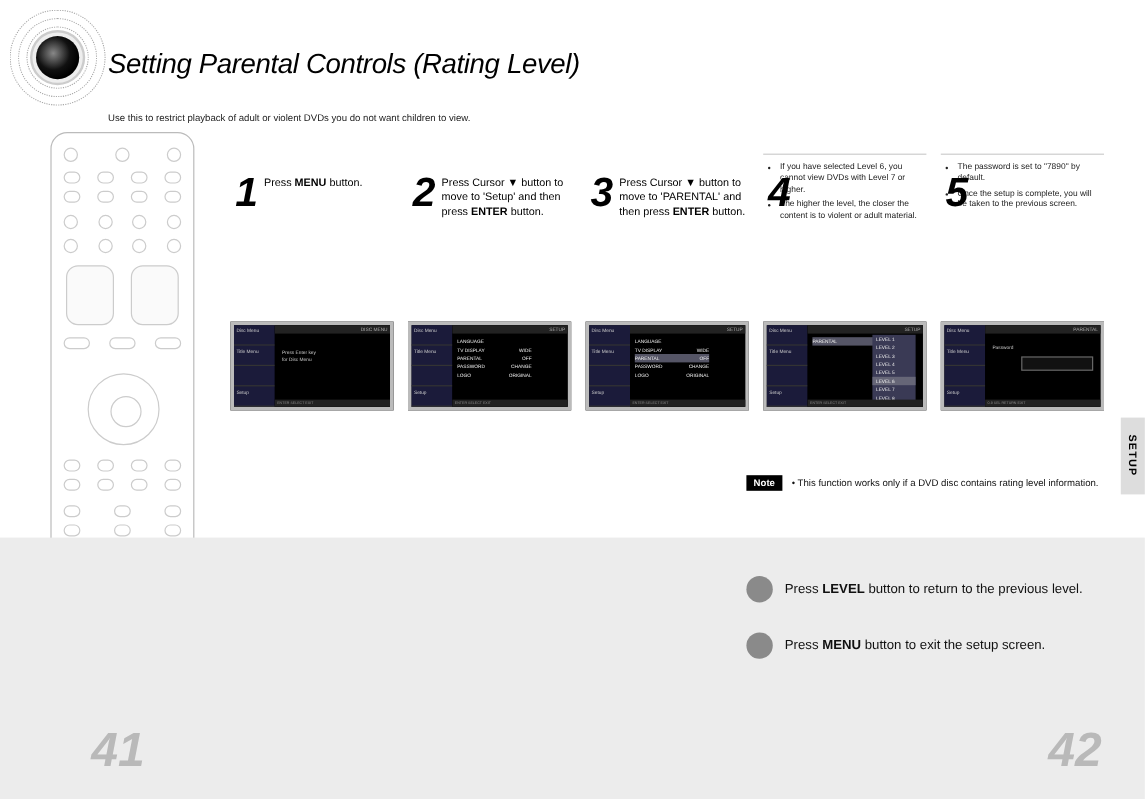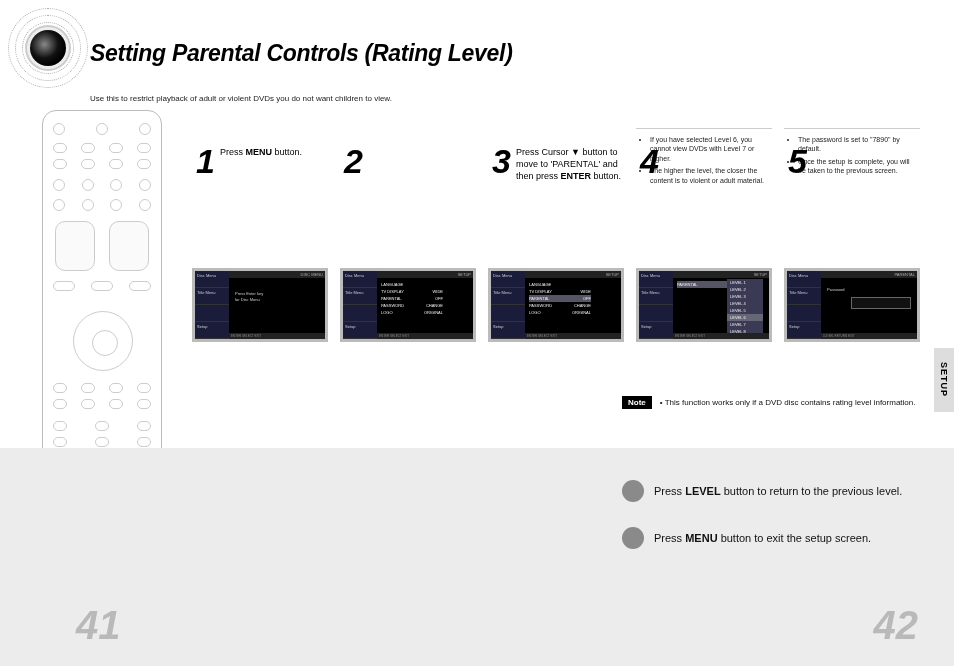--- a/index.html
+++ b/index.html
@@ -6,21 +6,21 @@
   body { font-family: Arial, Helvetica, sans-serif; background: #fff; width: 954px; height: 666px; position: relative; overflow: hidden; }
 
   
   .corner-swirl { position: absolute; top: 8px; left: 8px; width: 80px; height: 80px; }
   .corner-swirl .ring { position: absolute; border-radius: 50%; border: 1px dotted #aaa; }
   .corner-swirl .ring.r1 { width: 80px; height: 80px; top: 0; left: 0; }
   .corner-swirl .ring.r2 { width: 66px; height: 66px; top: 7px; left: 7px; }
   .corner-swirl .ring.r3 { width: 52px; height: 52px; top: 14px; left: 14px; }
   .corner-swirl .cone { position: absolute; top: 22px; left: 22px; width: 36px; height: 36px; border-radius: 50%; background: radial-gradient(circle at 40% 40%, #888 0%, #111 45%, #000 70%); box-shadow: 0 0 0 3px #eee, 0 0 0 5px #ccc; }
 
-  .title { position: absolute; top: 40px; left: 90px; font-size: 23px; font-weight: bold; font-style: italic; letter-spacing: -0.3px; }
+  .title { position: absolute; top: 40px; left: 90px; font-size: 23px; font-weight: normal; font-style: italic; letter-spacing: -0.3px; }
   .subtitle { position: absolute; top: 94px; left: 90px; font-size: 8px; color: #222; }
 
   
   .remote { position: absolute; top: 110px; left: 42px; width: 120px; height: 420px; border: 1px solid #bbb; border-radius: 14px; background: #fff; }
   .remote .pad { position: absolute; border: 1px solid #ccc; border-radius: 4px; background: #fafafa; }
   .remote .btnrow { position: absolute; left: 10px; right: 10px; display: flex; justify-content: space-between; }
   .remote .rb { width: 14px; height: 10px; border: 1px solid #ccc; border-radius: 5px; }
   .remote .rc { width: 12px; height: 12px; border: 1px solid #ccc; border-radius: 50%; }
   .remote .wheel { position: absolute; top: 200px; left: 30px; width: 60px; height: 60px; border: 1px solid #ccc; border-radius: 50%; }
   .remote .wheel::after { content: ""; position: absolute; top: 18px; left: 18px; width: 24px; height: 24px; border: 1px solid #ccc; border-radius: 50%; }
@@ -167,20 +167,23 @@
 <div class="steps">
   <div class="step">
     <div class="bignum">1</div>
     <div class="text">
       <span>Press </span><b>MENU</b><span> button.</span>
     </div>
   </div>
 
   <div class="step">
     <div class="bignum">2</div>
+    <div class="text">
+      <span>Press Cursor ▼ button to move to 'Setup' and then press </span><b>ENTER</b><span> button.</span>
+    </div>
   </div>
 
   <div class="step">
     <div class="bignum">3</div>
     <div class="text">
       <span>Press Cursor ▼ button to move to 'PARENTAL' and then press </span><b>ENTER</b><span> button.</span>
     </div>
   </div>
 
   <div class="step">

